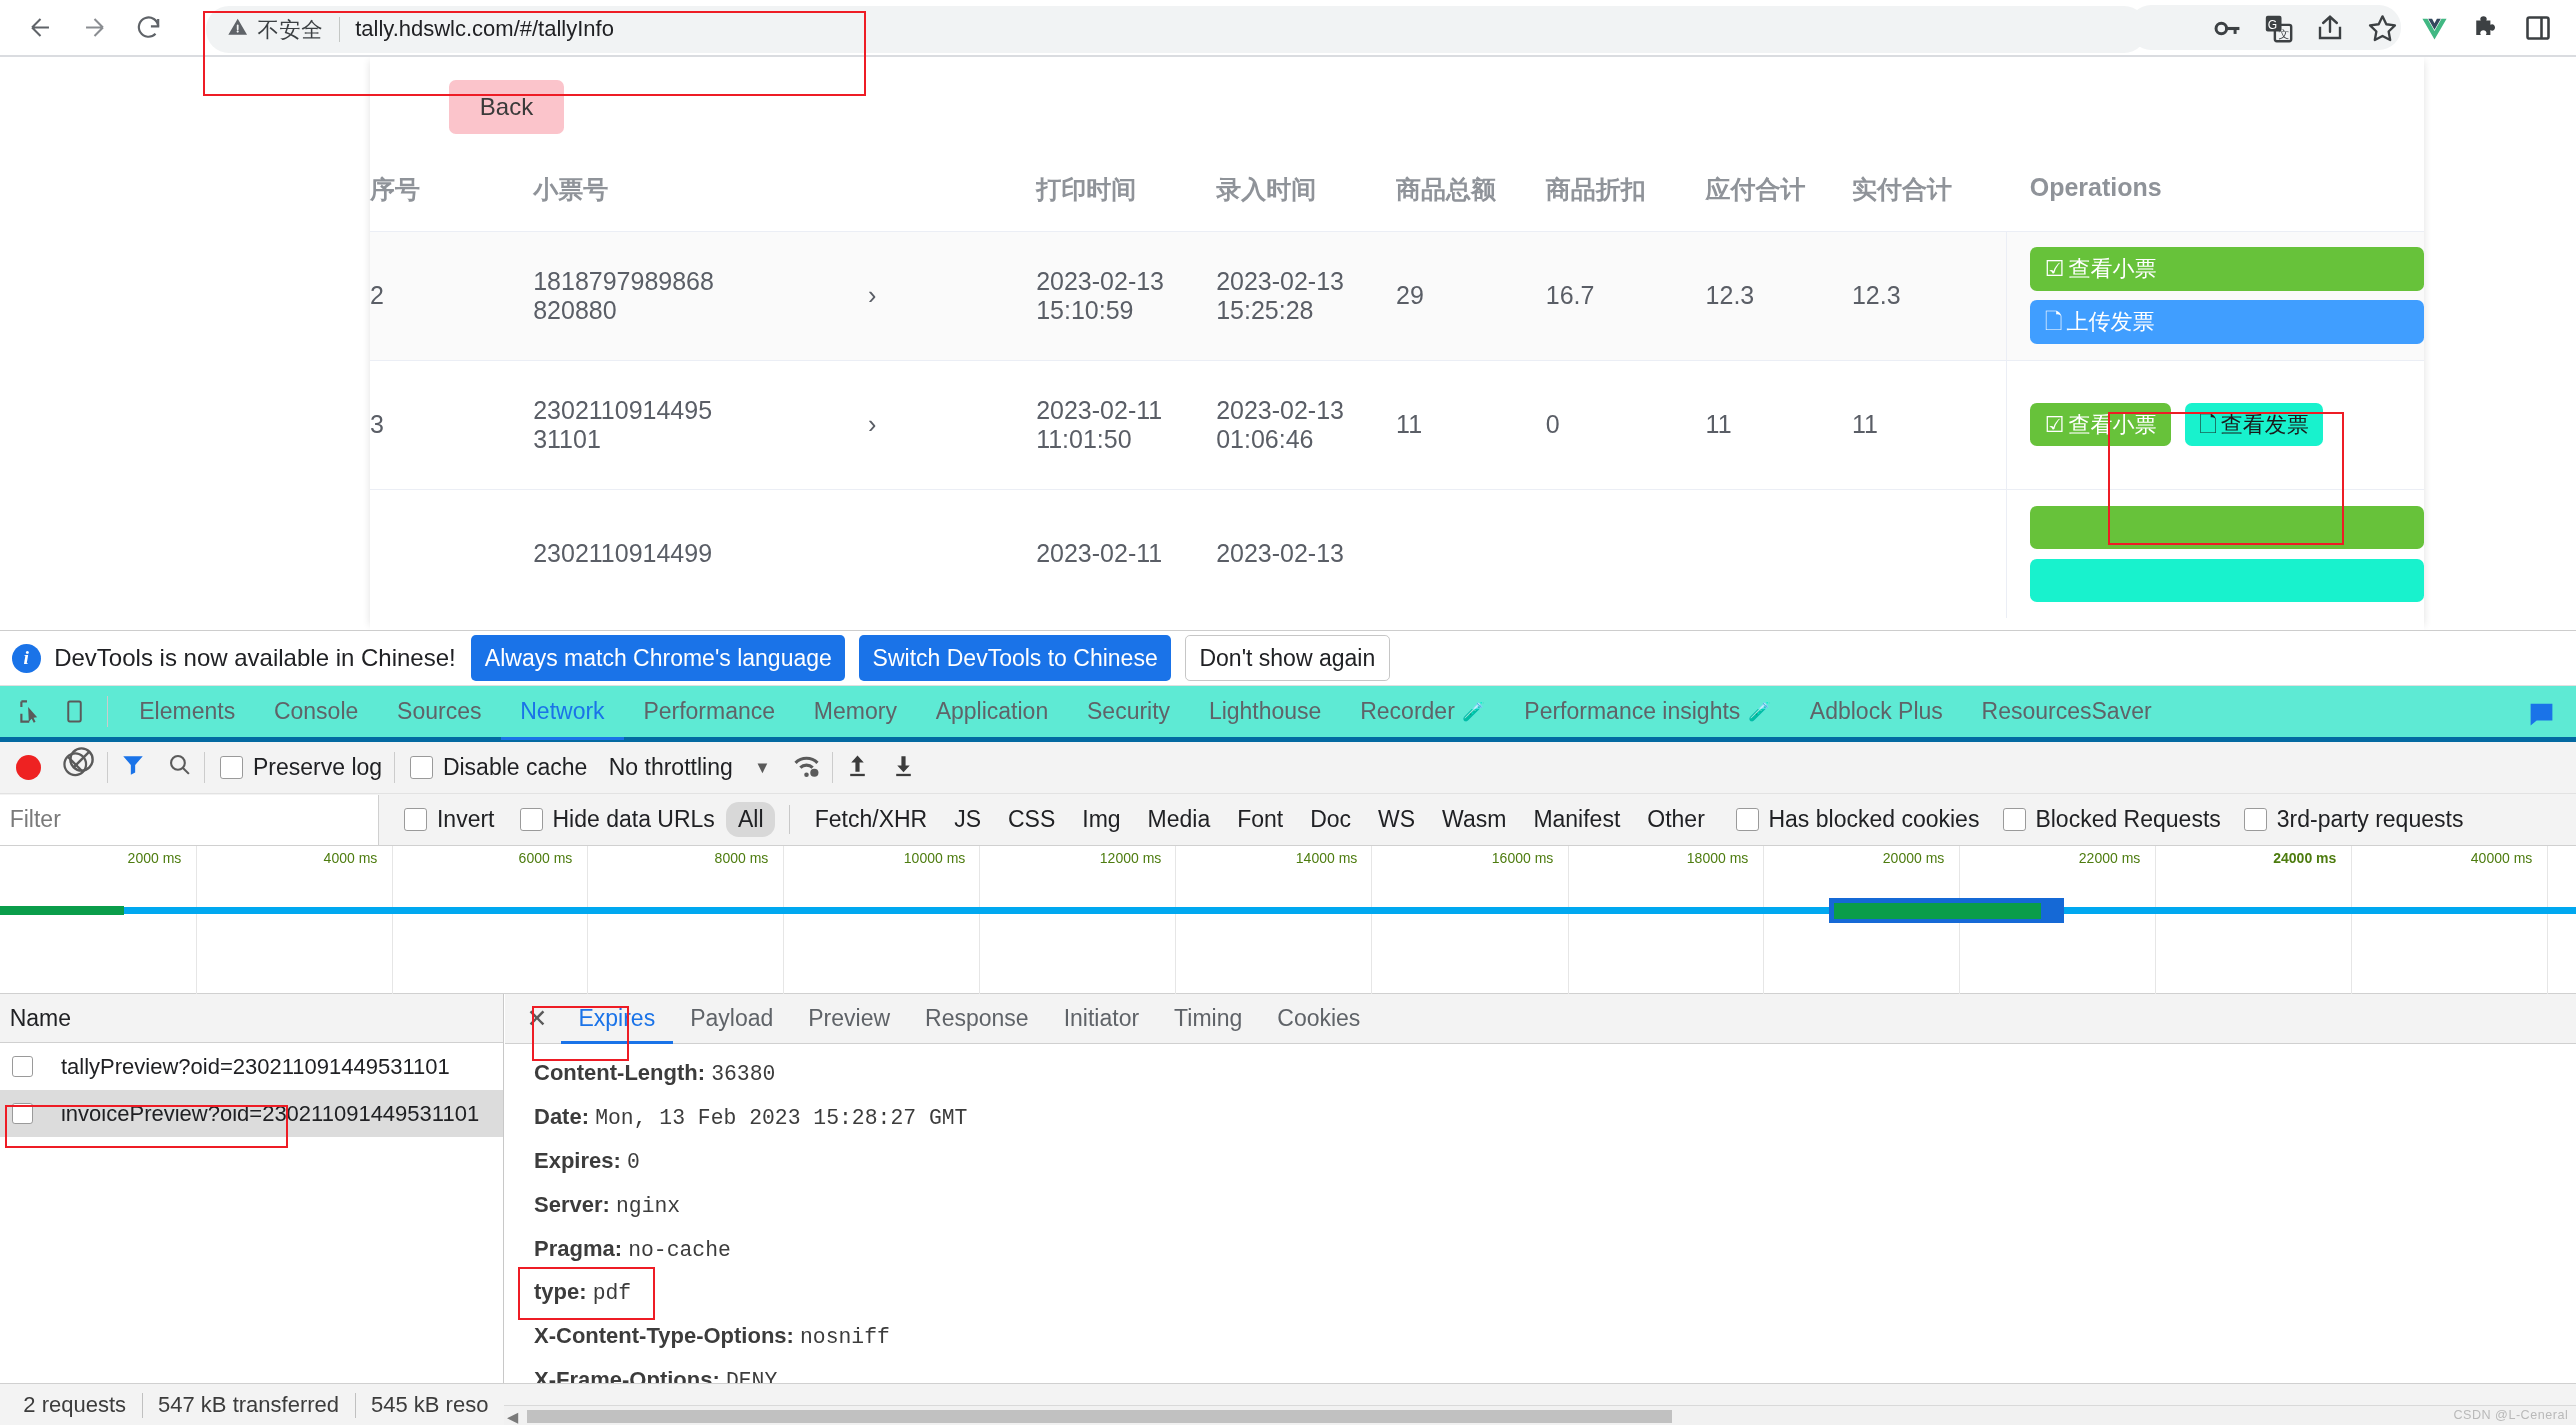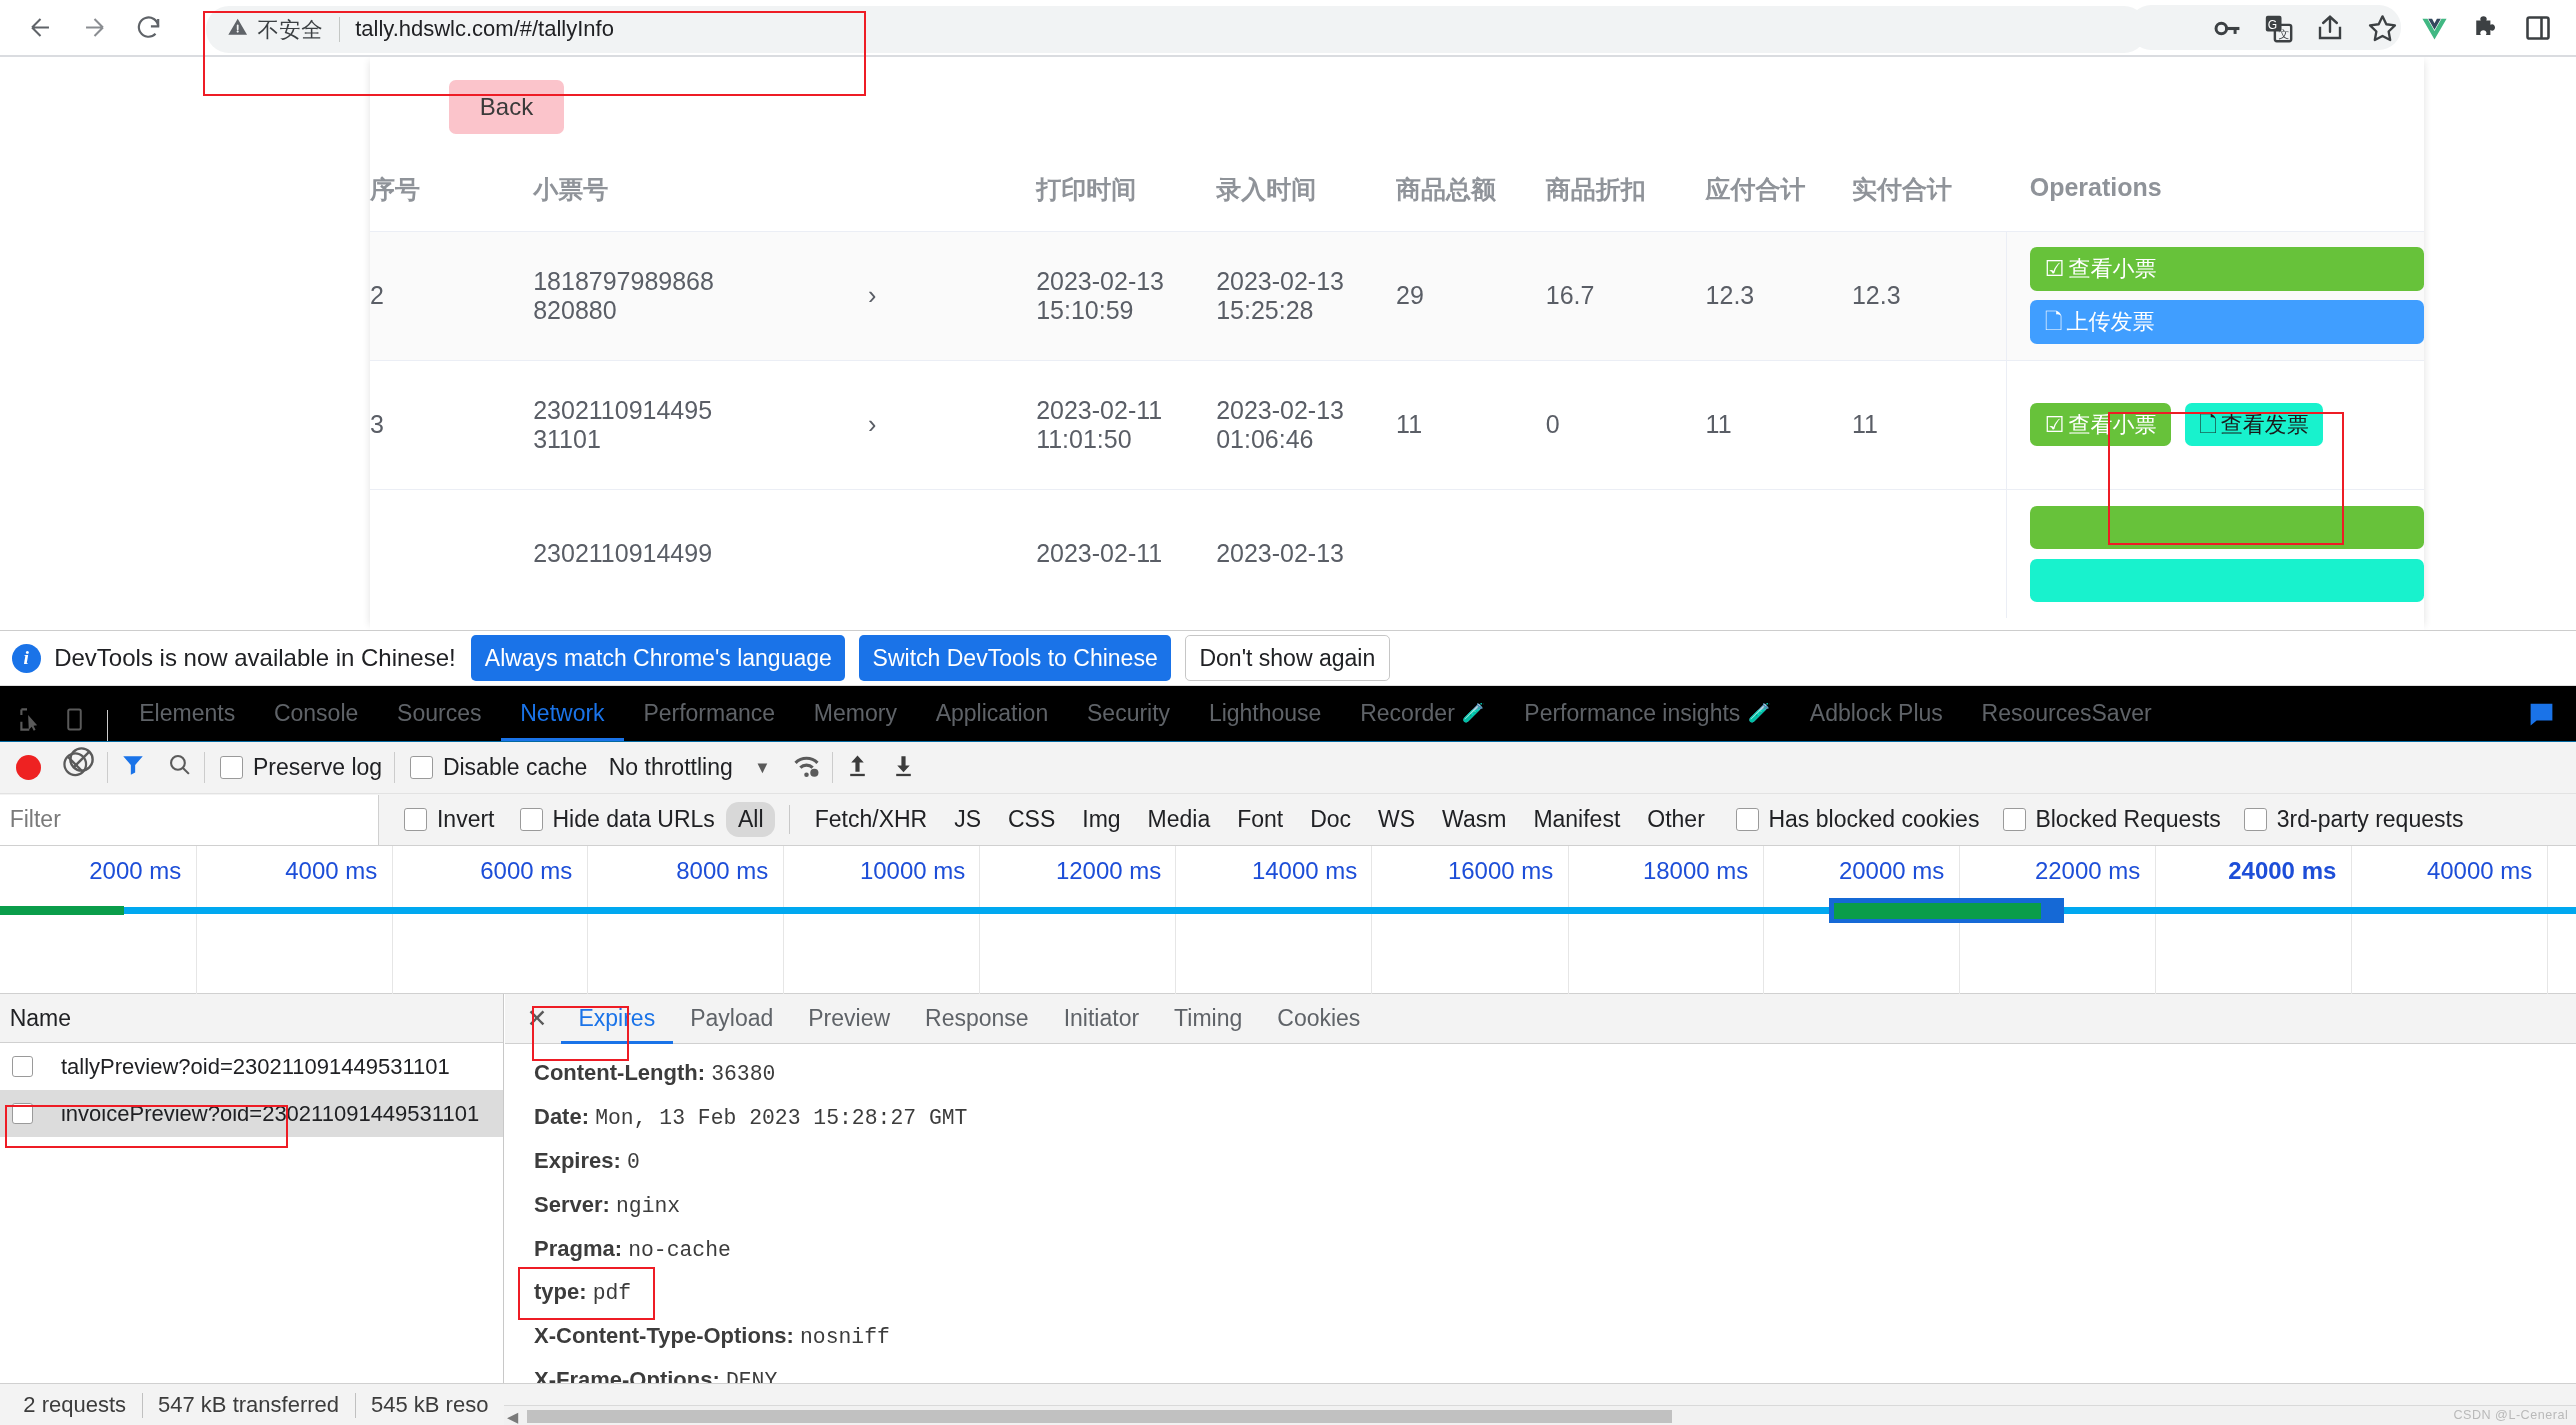--- a/index.html
+++ b/index.html
@@ -132,22 +132,22 @@
     font-size: 23px; padding: 9.7px 13.6px; margin-right: 13.6px; cursor: pointer;
     font-family: "Liberation Sans", sans-serif;
   }
   .dt-btn-plain {
     background: #fff; color: #202124; border: 1px solid #c6c6c6; border-radius: 4.9px;
     font-size: 23px; padding: 8.7px 13.6px; cursor: pointer;
     font-family: "Liberation Sans", sans-serif;
   }
 
   .dt-tabbar {
-    height: 56px; background: #000000; display: flex; align-items: flex-end;
-    border-bottom: 1px solid #0369a1; padding-left: 9.7px; position: relative;
+    height: 56px; background: #5eead4; display: flex; align-items: center;
+    border-bottom: 5px solid #0369a1; padding-left: 9.7px; position: relative;
   }
   .dt-icon-btn {
     width: 43px; height: 43px; display: flex; align-items: center; justify-content: center;
     color: #5a5a5a;
   }
   .dt-vsep { width: 1px; height: 31px; background: #cccccc; margin: 0 11.6px; }
   .dt-tab {
     font-size: 23px; color: #5f6368; padding: 0 19.4px; height: 56px;
     display: flex; align-items: center; cursor: pointer; white-space: nowrap;
   }
@@ -196,21 +196,21 @@
 
   
   .dt-overview {
     height: 148px; background: #fff; position: relative; border-bottom: 1px solid #d0d0d0;
   }
   .ov-ticks { position: absolute; left: 0; top: 0; width: 100%; height: 148px; }
   .ov-tick {
     position: absolute; top: 0; width: 1px; height: 148px; background: #e6e6e6;
   }
   .ov-label {
-    position: absolute; top: 11px; font-size: 24px; color: #1d4ed8; text-align: right;
+    position: absolute; top: 4px; font-size: 14px; color: #4d7c0f; text-align: right;
     transform: translateX(-100%); padding-right: 8.7px; white-space: nowrap;
   }
   .ov-bar-row { position: absolute; left: 0; top: 58px; width: 100%; height: 11.6px; }
   .ov-line-blue {
     position: absolute; left: 0; top: 2.9px; width: 100%; height: 6.8px; background: #00a8f0;
   }
   .ov-line-green {
     position: absolute; left: 0; top: 1.9px; width: 124px; height: 8.7px; background: #0a9d4a;
   }
   .ov-sel {

